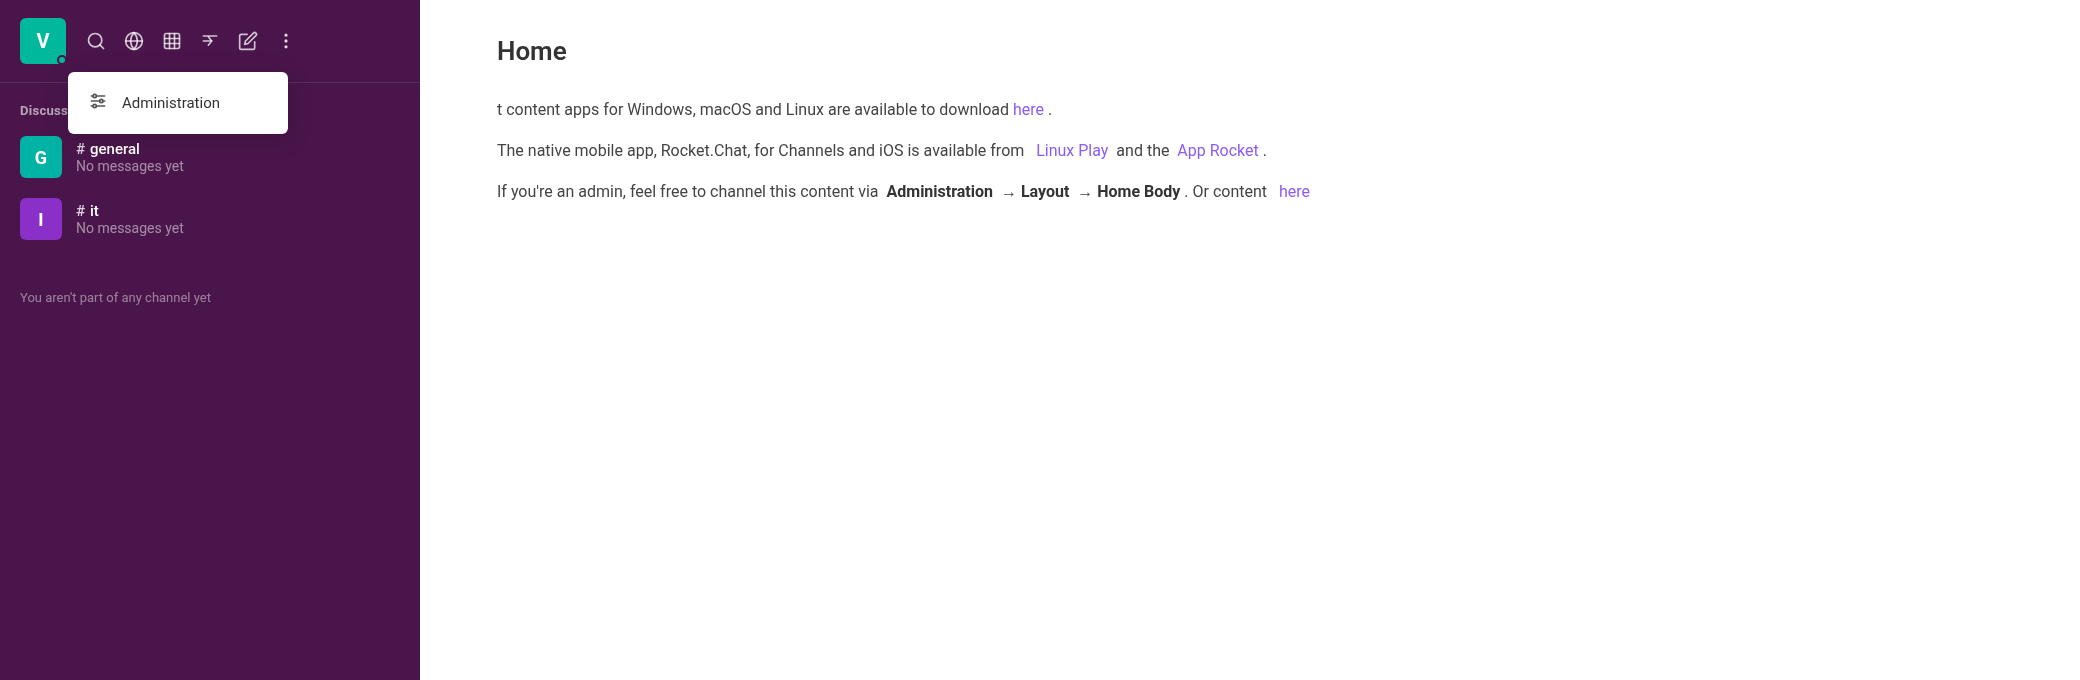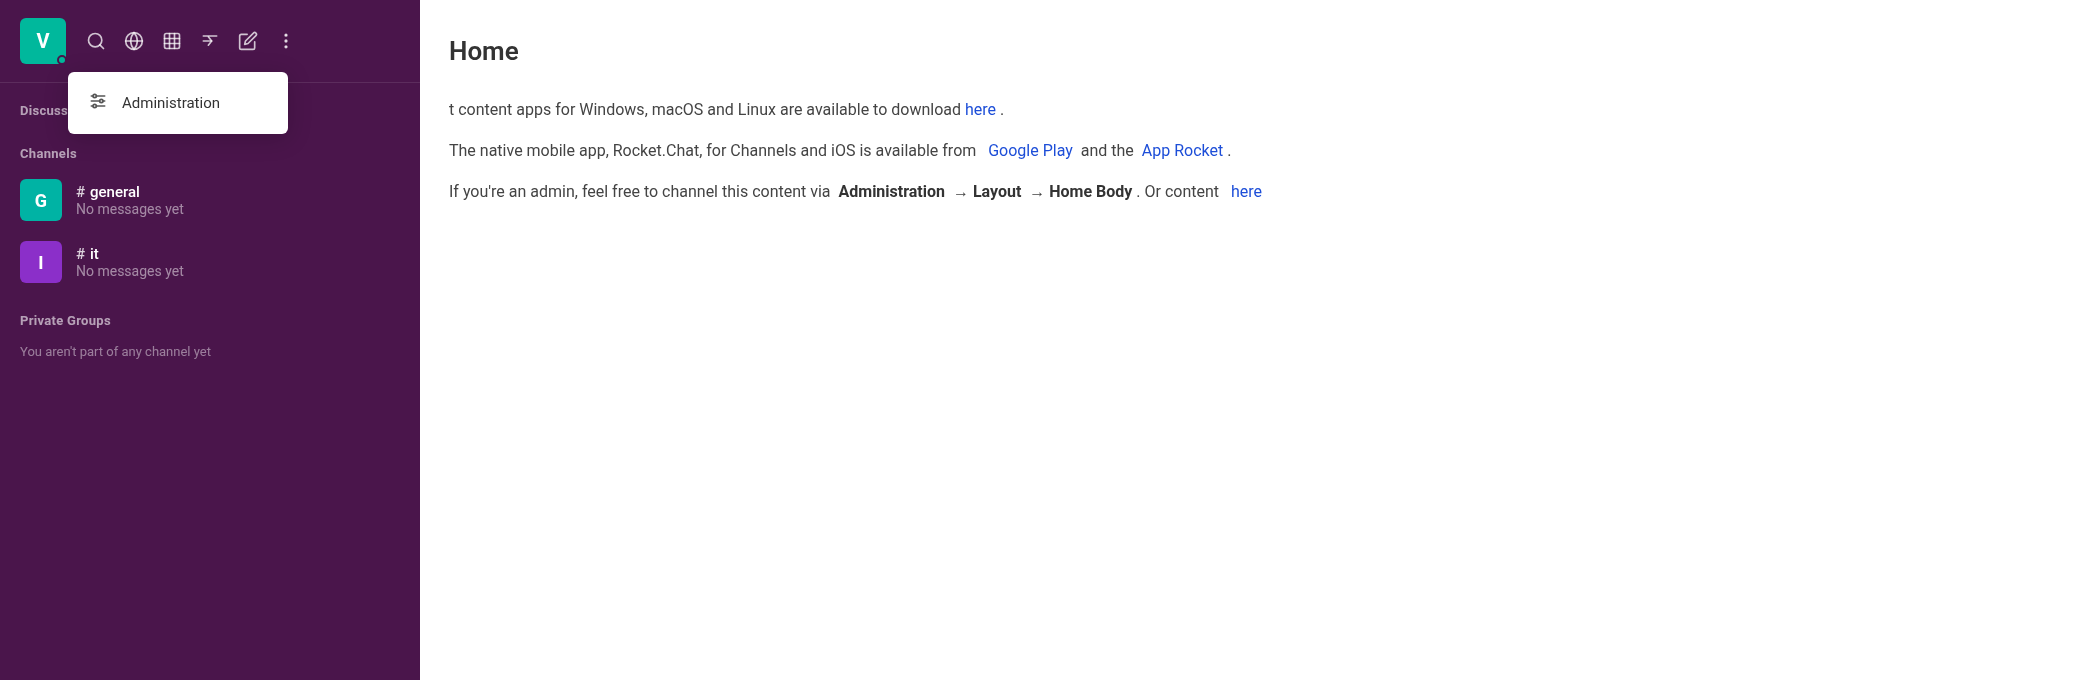--- a/index.html
+++ b/index.html
@@ -116,20 +116,21 @@
     .channel-hash { color: rgba(255,255,255,0.8); }
     .channel-sub {
       font-size: 14px;
       color: rgba(255,255,255,0.5);
     }
 
     .private-section-text {
       padding: 8px 20px;
       font-size: 13px;
       color: rgba(255,255,255,0.45);
+      margin-top: 32px;
     }
 
     
     .dropdown-menu {
       position: absolute;
       top: 72px;
       left: 68px;
       background: #fff;
       border-radius: 6px;
       box-shadow: 0 4px 24px rgba(0,0,0,0.18);
@@ -152,21 +153,21 @@
       color: #555;
       font-size: 18px;
     }
 
     
     .main-content {
       flex: 1;
       display: flex;
       flex-direction: column;
       background: #fff;
-      padding: 36px 29px;
+      padding: 36px 77px;
     }
 
     .page-title {
       font-size: 26px;
       font-weight: 600;
       color: #333;
       margin-bottom: 30px;
     }
 
     .content-body {
@@ -174,21 +175,21 @@
       color: #444;
       line-height: 1.7;
       display: flex;
       flex-direction: column;
       gap: 14px;
     }
 
     .content-body p { }
 
     .link {
-      color: #1d4ed8;
+      color: #8b5cf6;
       text-decoration: none;
       cursor: pointer;
     }
 
     strong { font-weight: 700; color: #333; }
   </style>
 </head>
 <body>
 
 <div class="sidebar">
@@ -239,21 +240,20 @@
           <circle cx="12" cy="5" r="1" fill="currentColor"></circle>
             <circle cx="12" cy="12" r="1" fill="currentColor"></circle>
             <circle cx="12" cy="19" r="1" fill="currentColor"></circle>
         </svg>
       </span>
     </div>
   </div>
 
   <div class="sidebar-section-label">Discussions</div>
 
-  <div class="sidebar-section-label">Channels</div>
 
   <div class="channel-item">
     <div class="channel-icon teal">G</div>
     <div class="channel-text">
       <span class="channel-name">
         <span class="channel-hash">#</span>
         <span>general</span>
       </span>
       <span class="channel-sub">No messages yet</span>
     </div>
@@ -263,21 +263,20 @@
     <div class="channel-icon purple">I</div>
     <div class="channel-text">
       <span class="channel-name">
         <span class="channel-hash">#</span>
         <span>it</span>
       </span>
       <span class="channel-sub">No messages yet</span>
     </div>
   </div>
 
-  <div class="sidebar-section-label">Private Groups</div>
   <div class="private-section-text">You aren't part of any channel yet</div>
 
   <div class="dropdown-menu">
     <div class="dropdown-item">
       <span class="dropdown-icon">
         <svg width="20" height="20" viewBox="0 0 24 24" fill="none" stroke="currentColor" stroke-width="2" stroke-linecap="round" stroke-linejoin="round">
           <line x1="4" y1="6" x2="20" y2="6"></line>
           <line x1="4" y1="12" x2="20" y2="12"></line>
           <line x1="4" y1="18" x2="20" y2="18"></line>
           <circle cx="8" cy="6" r="2" fill="white" stroke="currentColor"></circle>
@@ -297,21 +296,21 @@
     <p>
       <span>t content apps for Windows, macOS and Linux are available to download</span>
       <a class="link" href="#">
         <span>here</span>
       </a>.
     </p>
 
     <p>
       <span>The native mobile app, Rocket.Chat, for Channels and iOS is available from</span>
       &nbsp;<a class="link" href="#">
-        <span>Google Play</span>
+        <span>Linux Play</span>
       </a>
       &nbsp;<span>and the</span>&nbsp;<a class="link" href="#">
         <span>App Rocket</span>
       </a>.
     </p>
 
 
     <p>
       <span>If you're an admin, feel free to channel this content via</span>
       &nbsp;<strong>Administration</strong>

